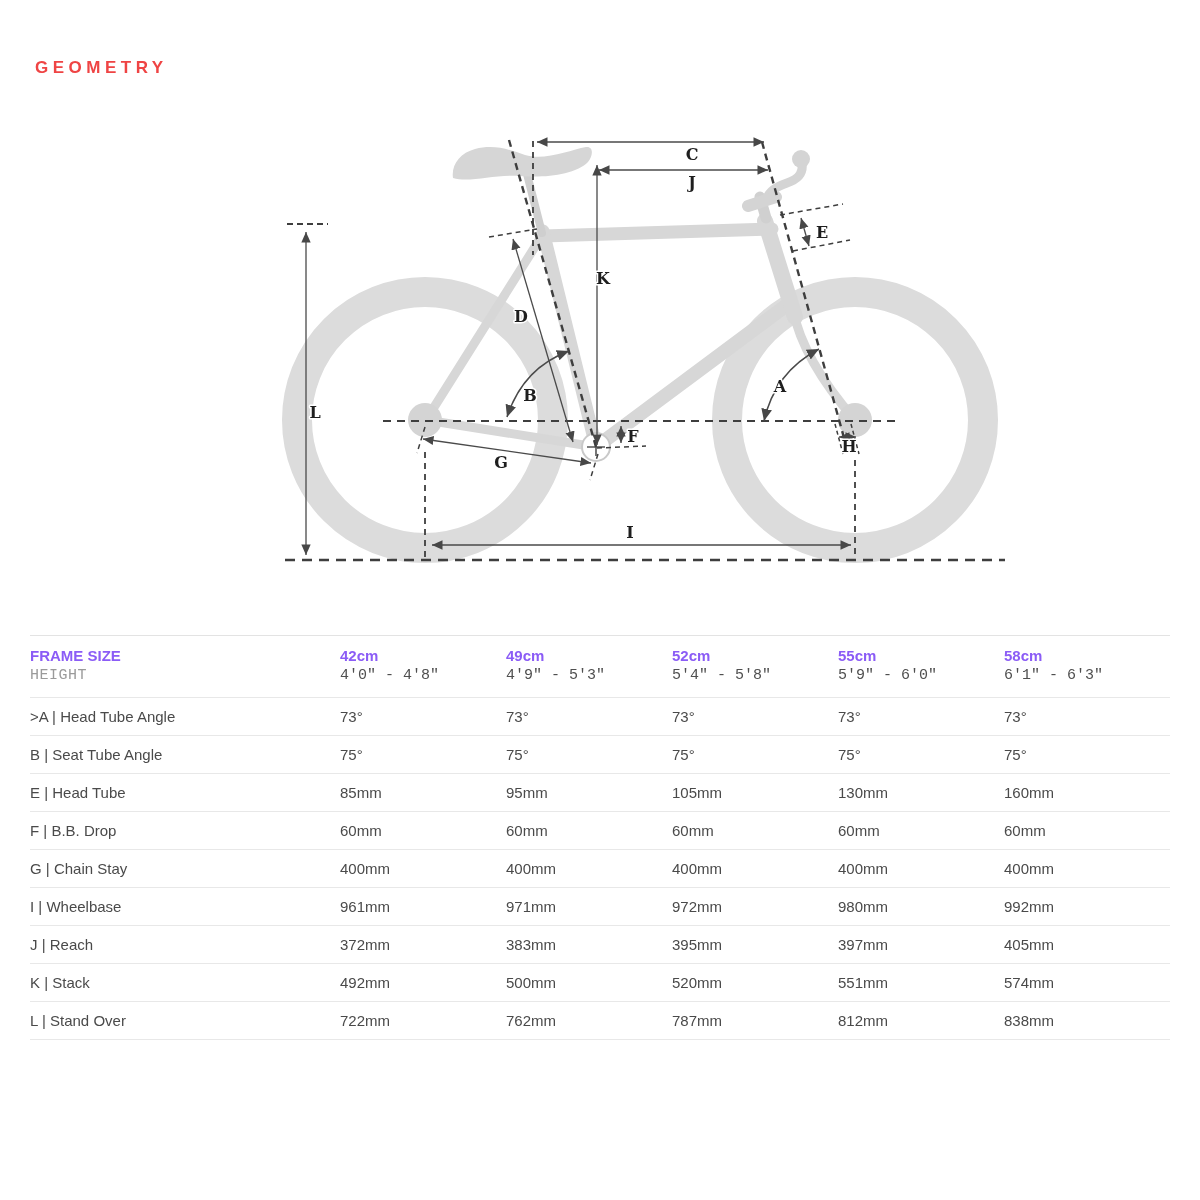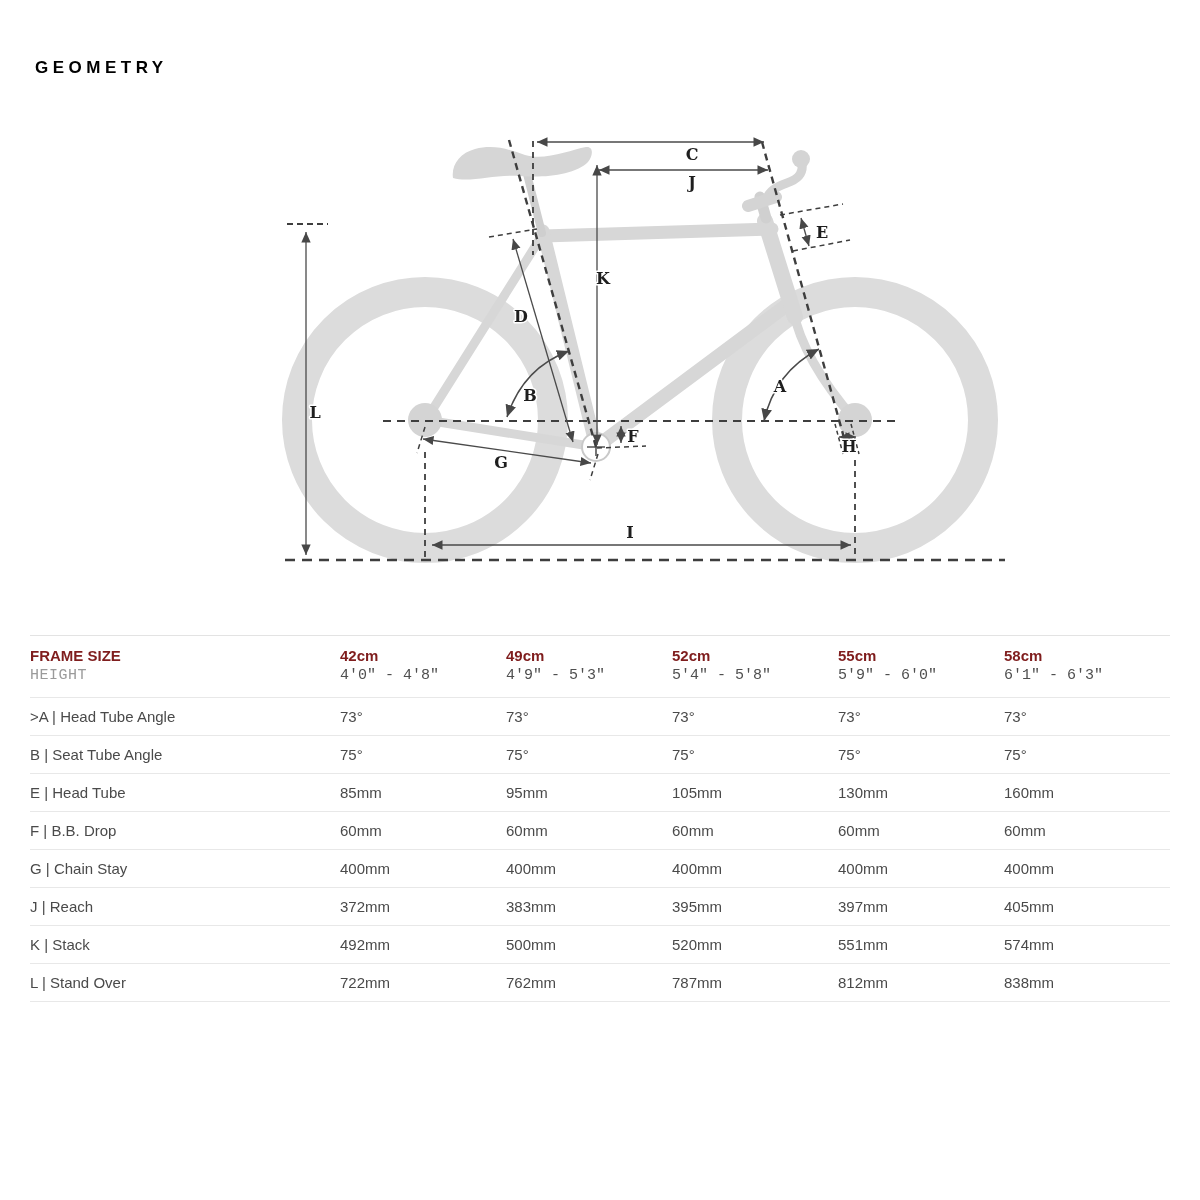--- a/index.html
+++ b/index.html
@@ -1,27 +1,27 @@
 <!DOCTYPE html>
 <html><head>
 <meta charset="utf-8">
 <style>
   html,body{margin:0;padding:0;}
   body{width:1200px;height:1200px;background:#ffffff;position:relative;overflow:hidden;
        font-family:"Liberation Sans",sans-serif;}
   .page-title{position:absolute;left:35px;top:58px;margin:0;font-size:17px;font-weight:700;
-       letter-spacing:4.5px;color:#000000;font-family:"Liberation Sans",sans-serif;}
+       letter-spacing:4.5px;color:#ef4444;font-family:"Liberation Sans",sans-serif;}
   svg.diagram{position:absolute;left:0;top:0;}
   svg.diagram text{font-family:"DejaVu Serif",serif;font-size:16px;font-weight:600;fill:#1e1e1e;
        paint-order:stroke;stroke:#ffffff;stroke-width:3px;stroke-linejoin:round;text-anchor:middle;}
   .geo-table{position:absolute;left:30px;top:635px;width:1140px;border-collapse:collapse;
        font-size:15px;color:#4a4a4a;text-align:left;border-top:1px solid #e3e3e3;
        border-bottom:1px solid #e8e8e8;table-layout:fixed;}
   .geo-table th,.geo-table td{font-weight:400;vertical-align:middle;}
-  .geo-table thead tr.r-size th{padding:11px 0 3px;font-weight:700;color:#7f1d1d;font-size:15px;}
+  .geo-table thead tr.r-size th{padding:11px 0 3px;font-weight:700;color:#8b5cf6;font-size:15px;}
   .geo-table thead tr.r-height td{padding:0 0 13px;color:#4f4f4f;font-family:Liberation Mono, monospace;}
   .geo-table thead tr.r-height td.lbl{color:#9a9a9a;letter-spacing:0.5px;}
   .geo-table tbody td{padding:10px 0;border-top:1px solid #e8e8e8;color:#4a4a4a;}
 </style>
 </head>
 <body>
 
 <h1 class="page-title">GEOMETRY</h1>
 
 <svg class="diagram" width="1200" height="620" viewBox="0 0 1200 620" xmlns="http://www.w3.org/2000/svg">
@@ -190,20 +190,28 @@
       </tr>
       <tr>
         <td class="lbl">G | Chain Stay</td>
         <td class="val">400mm</td>
         <td class="val">400mm</td>
         <td class="val">400mm</td>
         <td class="val">400mm</td>
         <td class="val">400mm</td>
       </tr>
       <tr>
+        <td class="lbl">I | Wheelbase</td>
+        <td class="val">961mm</td>
+        <td class="val">971mm</td>
+        <td class="val">972mm</td>
+        <td class="val">980mm</td>
+        <td class="val">992mm</td>
+      </tr>
+      <tr>
         <td class="lbl">J | Reach</td>
         <td class="val">372mm</td>
         <td class="val">383mm</td>
         <td class="val">395mm</td>
         <td class="val">397mm</td>
         <td class="val">405mm</td>
       </tr>
       <tr>
         <td class="lbl">K | Stack</td>
         <td class="val">492mm</td>

